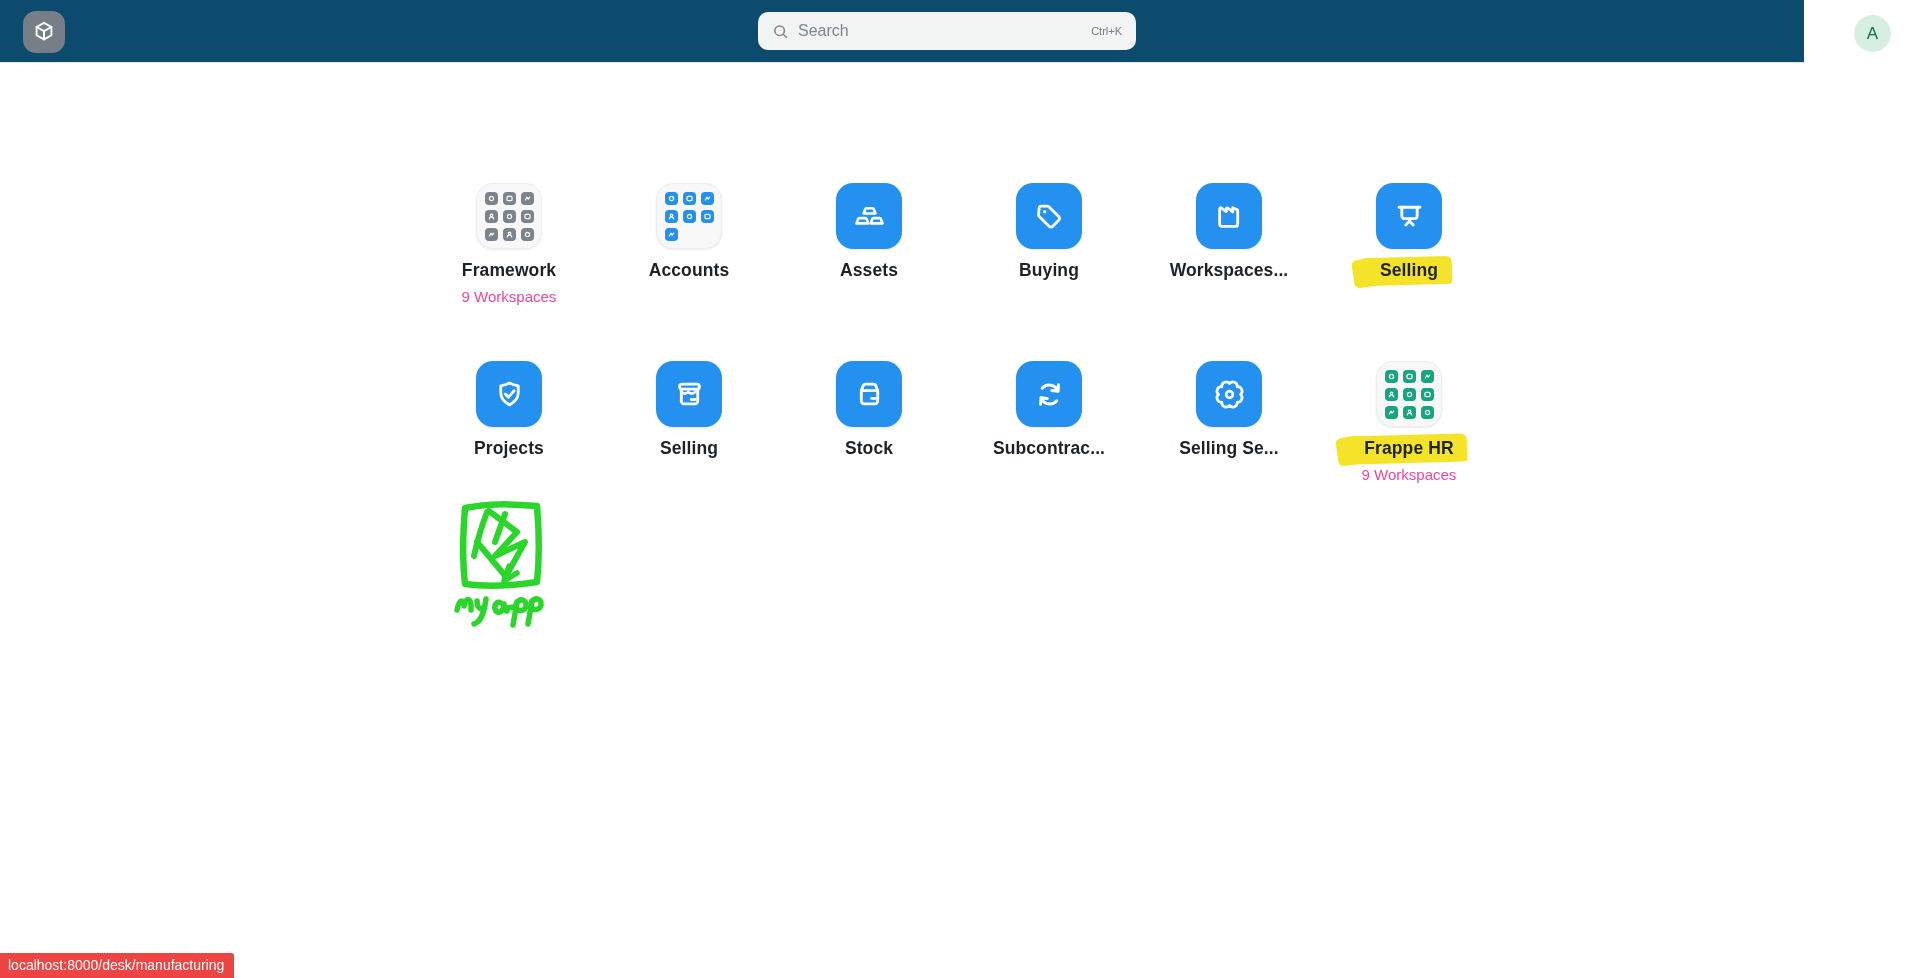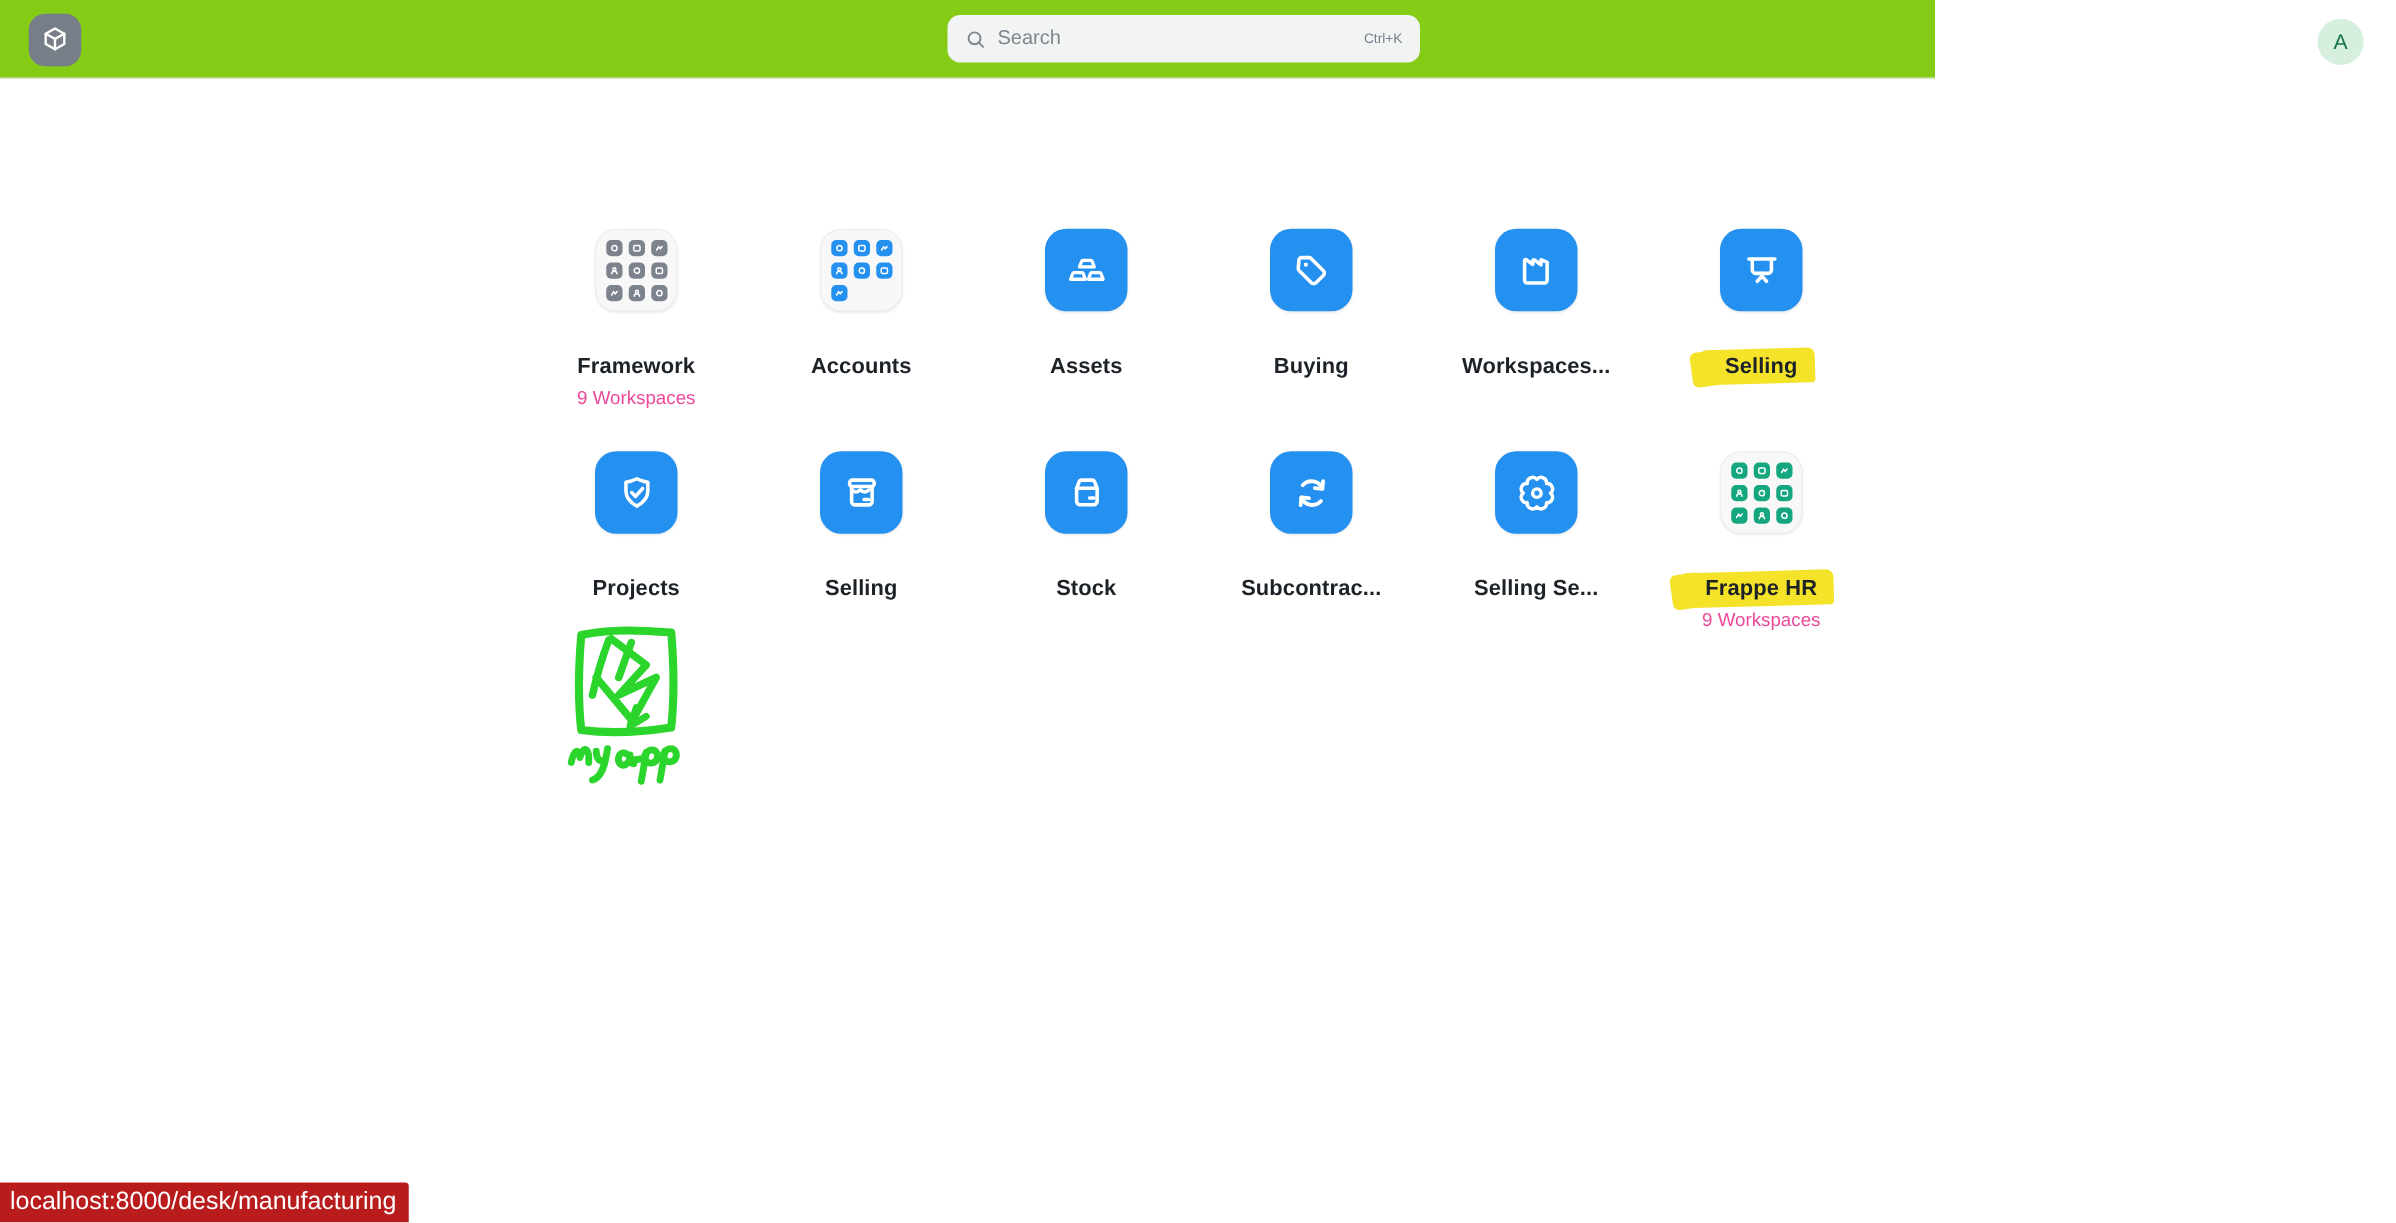--- a/index.html
+++ b/index.html
@@ -1,22 +1,22 @@
 <!DOCTYPE html>
 <html style="--app-blue: #2490ef; --hl: #f5e32a; --doodle-green: #2bd52b; --logo-gray: #767e87; --avatar-bg: #d6efdf; --avatar-fg: #15734b;"><head>
 <meta charset="utf-8">
 <style>
   * { margin:0; padding:0; box-sizing:border-box; }
   html,body { width:1917px; height:978px; background:#ffffff; overflow:hidden;
               font-family:"Liberation Sans", sans-serif; }
   body { position:relative; }
 
   
-  .navbar { position:absolute; top:0; left:0; width:1548px; height:63px;
-            background:#84cc16; border-bottom:1px solid #e7e7e7; z-index:5; }
+  .navbar { position:absolute; top:0; left:0; width:1804px; height:63px;
+            background:#0c4a6e; border-bottom:1px solid #e7e7e7; z-index:5; }
   .logo { position:absolute; left:23px; top:11px; width:42px; height:42px;
           background:var(--logo-gray,#767e87); border-radius:13px;
           display:flex; align-items:center; justify-content:center; cursor:pointer; }
   .searchbar { position:absolute; left:758px; top:12px; width:378px; height:38px;
                background:#f2f3f3; border-radius:10px; display:flex; align-items:center;
                padding:0 14px; gap:9px; cursor:text; }
   .searchbar input { flex:1; border:none; outline:none; background:transparent;
                      font-size:16px; color:#4c5258; font-family:"Liberation Sans", sans-serif; }
   .searchbar input::placeholder { color:#7e868e; opacity:1; }
   .kbd-hint { color:#74808b; font-size:11px; }
@@ -31,40 +31,40 @@
   .app-cell { width:180px; display:flex; flex-direction:column; align-items:center; cursor:pointer; }
   .tile { width:66px; height:66px; border-radius:17px;
           display:flex; align-items:center; justify-content:center;
           box-shadow:0 1px 2px rgba(0,0,0,.08); }
   .tile-blue { background:var(--app-blue,#2490ef); }
   .tile-grid { background:#f8f8f9; border:1px solid #eceef0; }
   .tileicon { display:flex; }
   .minigrid { display:grid; grid-template-columns:repeat(3,13px); gap:5px; }
   .mini { width:13px; height:13px; border-radius:4px;
           display:flex; align-items:center; justify-content:center; }
-  .label-row { margin-top:33px; height:21px; display:flex; align-items:center; }
+  .label-row { margin-top:11px; height:21px; display:flex; align-items:center; }
   .app-label { position:relative; z-index:0; font-size:17.5px; font-weight:700;
                color:#1c2227; letter-spacing:.1px; white-space:nowrap; }
   .app-label.hl::before { content:""; position:absolute; left:-18px; right:-14px;
                top:-3px; bottom:-4px; background:var(--hl,#f5e32a); z-index:-1;
                transform:rotate(-1.6deg); border-radius:3px 6px 3px 8px; }
   .app-label.hl::after { content:""; position:absolute; left:-27px; top:-1px; width:26px;
                height:calc(100% + 7px); background:var(--hl,#f5e32a); z-index:-1;
                transform:rotate(-8deg); border-radius:5px; }
   .app-sub { margin-top:7px; font-size:15px; color:#ec4899; }
 
   
   .doodle { position:absolute; left:447px; top:494px; width:125px; height:140px;
             color:var(--doodle-green,#2bd52b); cursor:pointer; }
   .visually-hidden { position:absolute; width:1px; height:1px; overflow:hidden;
             clip:rect(0 0 0 0); white-space:nowrap; }
 
   
-  .status-tip { position:absolute; left:0; bottom:0; background:#b91c1c; color:#ffffff;
-                font-size:20px; padding:4px 10px 5px 8px; border-radius:0 3px 0 0; z-index:6; }
+  .status-tip { position:absolute; left:0; bottom:0; background:#ef4444; color:#ffffff;
+                font-size:14px; padding:4px 10px 5px 8px; border-radius:0 3px 0 0; z-index:6; }
 </style>
 </head>
 <body>
 
 <div class="navbar">
   <div class="logo">
     <span class="tileicon">
       <svg width="28" height="28" viewBox="0 0 32 32" fill="none" stroke="#ffffff" stroke-width="2.2" stroke-linejoin="round" stroke-linecap="round">
         <path d="M16,5.5 l8.5,4.8 v9.4 L16,24.5 l-8.5,-4.8 V10.3 Z"></path>
         <path d="M7.5,10.3 L16,15 l8.5,-4.7 M16,15 v9.5"></path>

